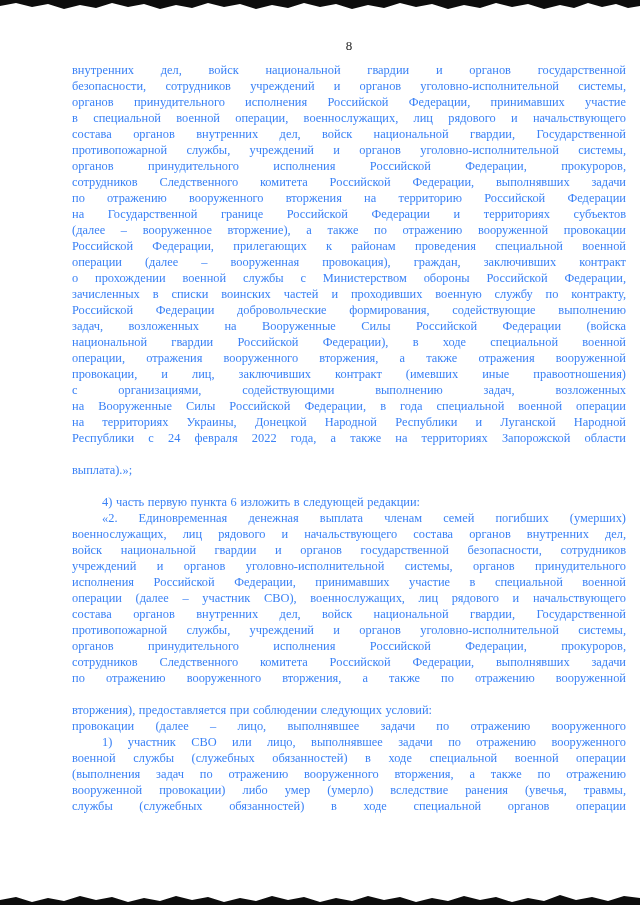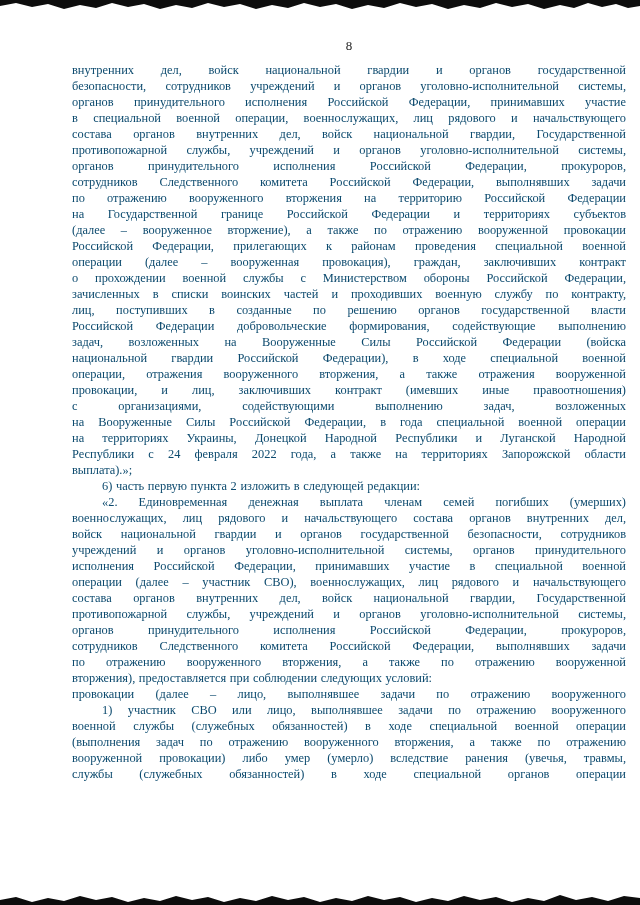--- a/index.html
+++ b/index.html
@@ -30,60 +30,59 @@
     width: 554px;
     font-size: 12.4px;
     line-height: 16px;
     word-spacing: 0.5px;
   }
   .line {
     text-align: justify;
     text-align-last: justify;
     white-space: normal;
   }
-  .line.para-end { text-align-last: left; }
+  .line.para-end { text-align-last: left; margin-top: 16px; }
   .line.indent { text-indent: 30px; }
 </style>
 </head>
 <body>
 
 <svg class="scan-edge top" viewBox="0 0 640 12" preserveAspectRatio="none" aria-hidden="true">
   <polygon points="0,0 640,0 640,6 628,8 616,4 602,7 588,3 574,8 560,5 544,9 528,4 512,7 496,3 480,8 464,5 448,9 432,4 416,7 400,3 384,8 368,5 352,9 336,4 320,7 304,3 288,8 272,5 256,9 240,4 224,7 208,3 192,8 176,5 160,9 144,4 128,7 112,3 96,8 80,5 64,9 48,4 32,7 16,3 0,6" fill="#0d0d0d"></polygon>
 </svg>
 
 <div class="page-number">8</div>
 
-<div class="doc-body" id="doc-body" style="color: #0c4a6e;">
+<div class="doc-body" id="doc-body" style="color: #3b82f6;">
     <div class="line">внутренних дел, войск национальной гвардии и органов государственной</div>
     <div class="line">безопасности, сотрудников учреждений и органов уголовно-исполнительной системы,</div>
     <div class="line">органов принудительного исполнения Российской Федерации, принимавших участие</div>
     <div class="line">в специальной военной операции, военнослужащих, лиц рядового и начальствующего</div>
     <div class="line">состава органов внутренних дел, войск национальной гвардии, Государственной</div>
     <div class="line">противопожарной службы, учреждений и органов уголовно-исполнительной системы,</div>
     <div class="line">органов принудительного исполнения Российской Федерации, прокуроров,</div>
     <div class="line">сотрудников Следственного комитета Российской Федерации, выполнявших задачи</div>
     <div class="line">по отражению вооруженного вторжения на территорию Российской Федерации</div>
     <div class="line">на Государственной границе Российской Федерации и территориях субъектов</div>
     <div class="line">(далее – вооруженное вторжение), а также по отражению вооруженной провокации</div>
     <div class="line">Российской Федерации, прилегающих к районам проведения специальной военной</div>
     <div class="line">операции (далее – вооруженная провокация), граждан, заключивших контракт</div>
     <div class="line">о прохождении военной службы с Министерством обороны Российской Федерации,</div>
     <div class="line">зачисленных в списки воинских частей и проходивших военную службу по контракту,</div>
-    <div class="line">лиц, поступивших в созданные по решению органов государственной власти</div>
     <div class="line">Российской Федерации добровольческие формирования, содействующие выполнению</div>
     <div class="line">задач, возложенных на Вооруженные Силы Российской Федерации (войска</div>
     <div class="line">национальной гвардии Российской Федерации), в ходе специальной военной</div>
     <div class="line">операции, отражения вооруженного вторжения, а также отражения вооруженной</div>
     <div class="line">провокации, и лиц, заключивших контракт (имевших иные правоотношения)</div>
     <div class="line">с организациями, содействующими выполнению задач, возложенных</div>
     <div class="line">на Вооруженные Силы Российской Федерации, в года специальной военной операции</div>
     <div class="line">на территориях Украины, Донецкой Народной Республики и Луганской Народной</div>
     <div class="line">Республики с 24 февраля 2022 года, а также на территориях Запорожской области</div>
     <div class="line para-end">выплата).»;</div>
-    <div class="line indent para-end">6) часть первую пункта 2 изложить в следующей редакции:</div>
+    <div class="line indent para-end">4) часть первую пункта 6 изложить в следующей редакции:</div>
     <div class="line indent">«2. Единовременная денежная выплата членам семей погибших (умерших)</div>
     <div class="line">военнослужащих, лиц рядового и начальствующего состава органов внутренних дел,</div>
     <div class="line">войск национальной гвардии и органов государственной безопасности, сотрудников</div>
     <div class="line">учреждений и органов уголовно-исполнительной системы, органов принудительного</div>
     <div class="line">исполнения Российской Федерации, принимавших участие в специальной военной</div>
     <div class="line">операции (далее – участник СВО), военнослужащих, лиц рядового и начальствующего</div>
     <div class="line">состава органов внутренних дел, войск национальной гвардии, Государственной</div>
     <div class="line">противопожарной службы, учреждений и органов уголовно-исполнительной системы,</div>
     <div class="line">органов принудительного исполнения Российской Федерации, прокуроров,</div>
     <div class="line">сотрудников Следственного комитета Российской Федерации, выполнявших задачи</div>

